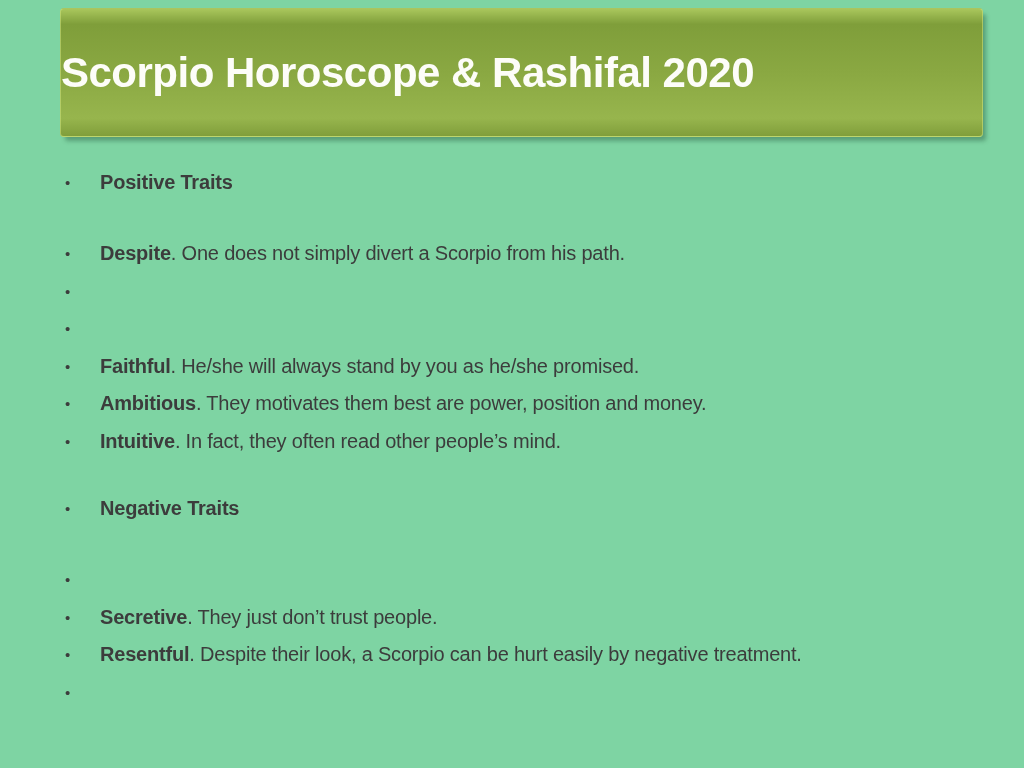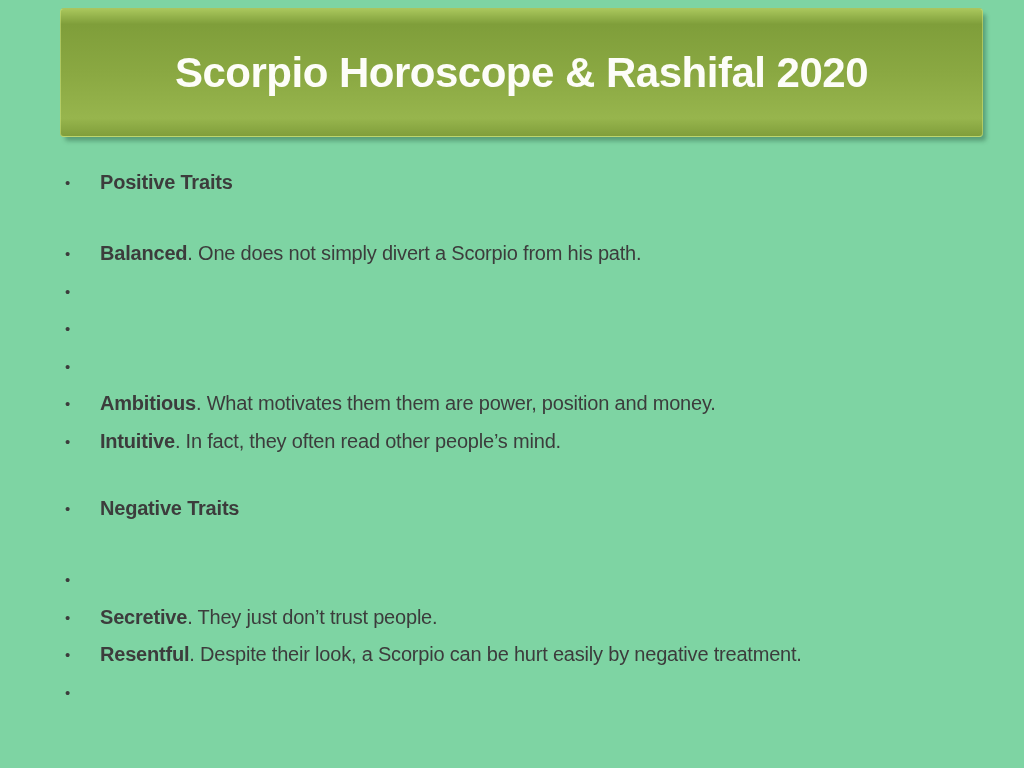--- a/index.html
+++ b/index.html
@@ -29,21 +29,20 @@
     box-sizing: border-box;
     background: linear-gradient(180deg,
       var(--banner_highlight, #a9c65c) 0%,
       var(--banner_top, #7f9e3a) 12%,
       var(--banner_mid, #8aa842) 50%,
       var(--banner_light, #97b54d) 86%,
       var(--banner_bottom, #809e3b) 100%);
     box-shadow: 4px 5px 4px -1px rgba(42, 94, 66, 0.45);
     display: flex;
     align-items: center;
-    justify-content: center;
   }
   .title-banner h1 {
     margin: 0;
     color: var(--title_color, #fdfdf8);
     font-size: 42px;
     font-weight: bold;
     letter-spacing: -0.5px;
     white-space: nowrap;
   }
   .content {
@@ -97,38 +96,39 @@
   <main class="content">
     <ul class="traits">
 
       <li class="header">
         <span class="dot">•</span>
         <span class="txt"><b>Positive Traits</b><span></span></span>
       </li>
 
       <li>
         <span class="dot">•</span>
-        <span class="txt"><b>Balanced</b><span>. One does not simply divert a Scorpio from his path.</span></span>
+        <span class="txt"><b>Despite</b><span>. One does not simply divert a Scorpio from his path.</span></span>
       </li>
 
       <li>
         <span class="dot">•</span>
       </li>
 
       <li>
         <span class="dot">•</span>
       </li>
 
       <li>
         <span class="dot">•</span>
+        <span class="txt"><b>Faithful</b><span>. He/she will always stand by you as he/she promised.</span></span>
       </li>
 
       <li>
         <span class="dot">•</span>
-        <span class="txt"><b>Ambitious</b><span>. What motivates them them are power, position and money.</span></span>
+        <span class="txt"><b>Ambitious</b><span>. They motivates them best are power, position and money.</span></span>
       </li>
 
       <li>
         <span class="dot">•</span>
         <span class="txt"><b>Intuitive</b><span>. In fact, they often read other people’s mind.</span></span>
       </li>
 
       <li class="header">
         <span class="dot">•</span>
         <span class="txt"><b>Negative Traits</b><span></span></span>

